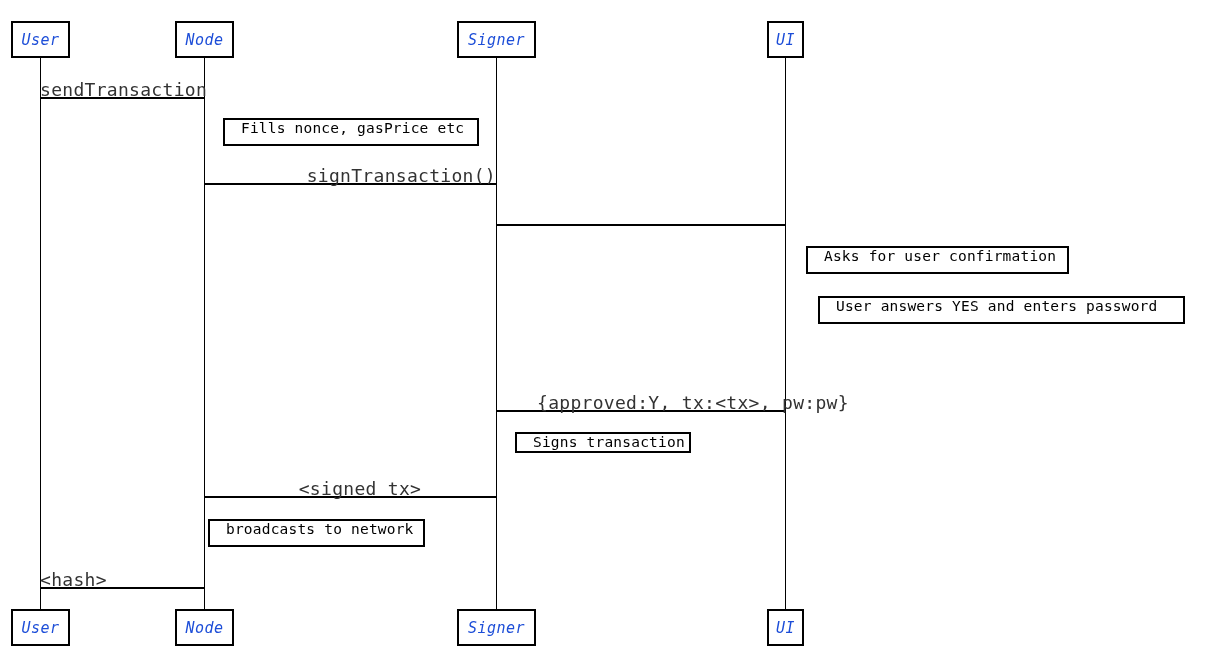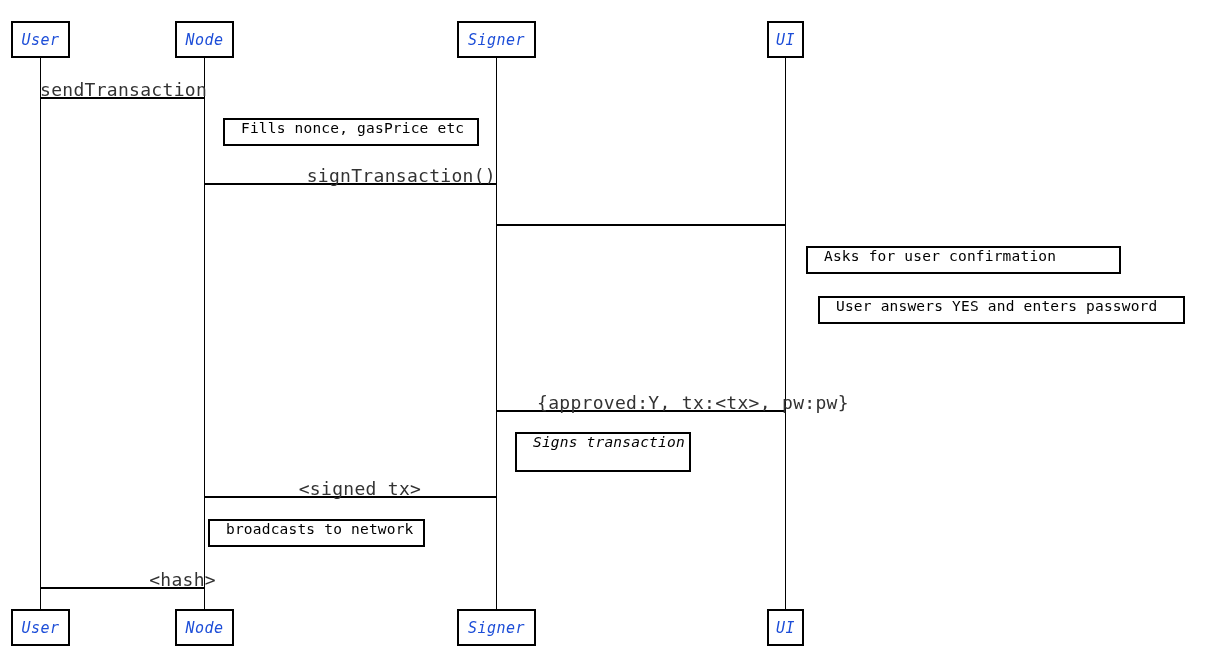--- a/index.html
+++ b/index.html
@@ -106,29 +106,29 @@
     <div class="msg-line" style="left: 40px; top: 97px; width: 164px;"></div>
     <div class="msg-label" style="left: 40px; width: 164px; text-align: center; top: 79px;">sendTransaction</div>
     <div class="msg-line" style="left: 204px; top: 183px; width: 292px;"></div>
     <div class="msg-label" style="left: 204px; width: 292px; text-align: right; top: 165px;">signTransaction()</div>
     <div class="msg-line" style="left: 496px; top: 224px; width: 289px;"></div>
     <div class="msg-line" style="left: 496px; top: 410px; width: 289px;"></div>
     <div class="msg-label" style="left: 496px; width: 289px; text-align: center; top: 392px; margin-left: 41px;">{approved:Y, tx:&lt;tx&gt;, pw:pw}</div>
     <div class="msg-line" style="left: 204px; top: 496px; width: 292px;"></div>
     <div class="msg-label" style="left: 204px; width: 292px; text-align: center; top: 478px; margin-left: 10px;">&lt;signed tx&gt;</div>
     <div class="msg-line" style="left: 40px; top: 587px; width: 164px;"></div>
-    <div class="msg-label" style="left: 40px; width: 164px; text-align: right; top: 569px; padding-left: 12px;">&lt;hash&gt;</div>
+    <div class="msg-label" style="left: 40px; width: 164px; text-align: left; top: 569px;">&lt;hash&gt;</div>
     <div class="note" style="left: 223px; top: 118px; width: 256px; height: 28px;">
       <span>Fills nonce, gasPrice etc</span>
     </div>
-    <div class="note" style="left: 806px; top: 246px; width: 315px; height: 28px;">
+    <div class="note" style="left: 806px; top: 246px; width: 263px; height: 28px;">
       <span>Asks for user confirmation</span>
     </div>
     <div class="note" style="left: 818px; top: 296px; width: 367px; height: 28px;">
       <span>User answers YES and enters password</span>
     </div>
-    <div class="note" style="left: 515px; top: 432px; width: 176px; height: 40px; font-style: italic;">
+    <div class="note" style="left: 515px; top: 432px; width: 176px; height: 21px;">
       <span>Signs transaction</span>
     </div>
     <div class="note" style="left: 208px; top: 519px; width: 217px; height: 28px;">
       <span>broadcasts to network</span>
     </div>
   </div>
 
 </body></html>

